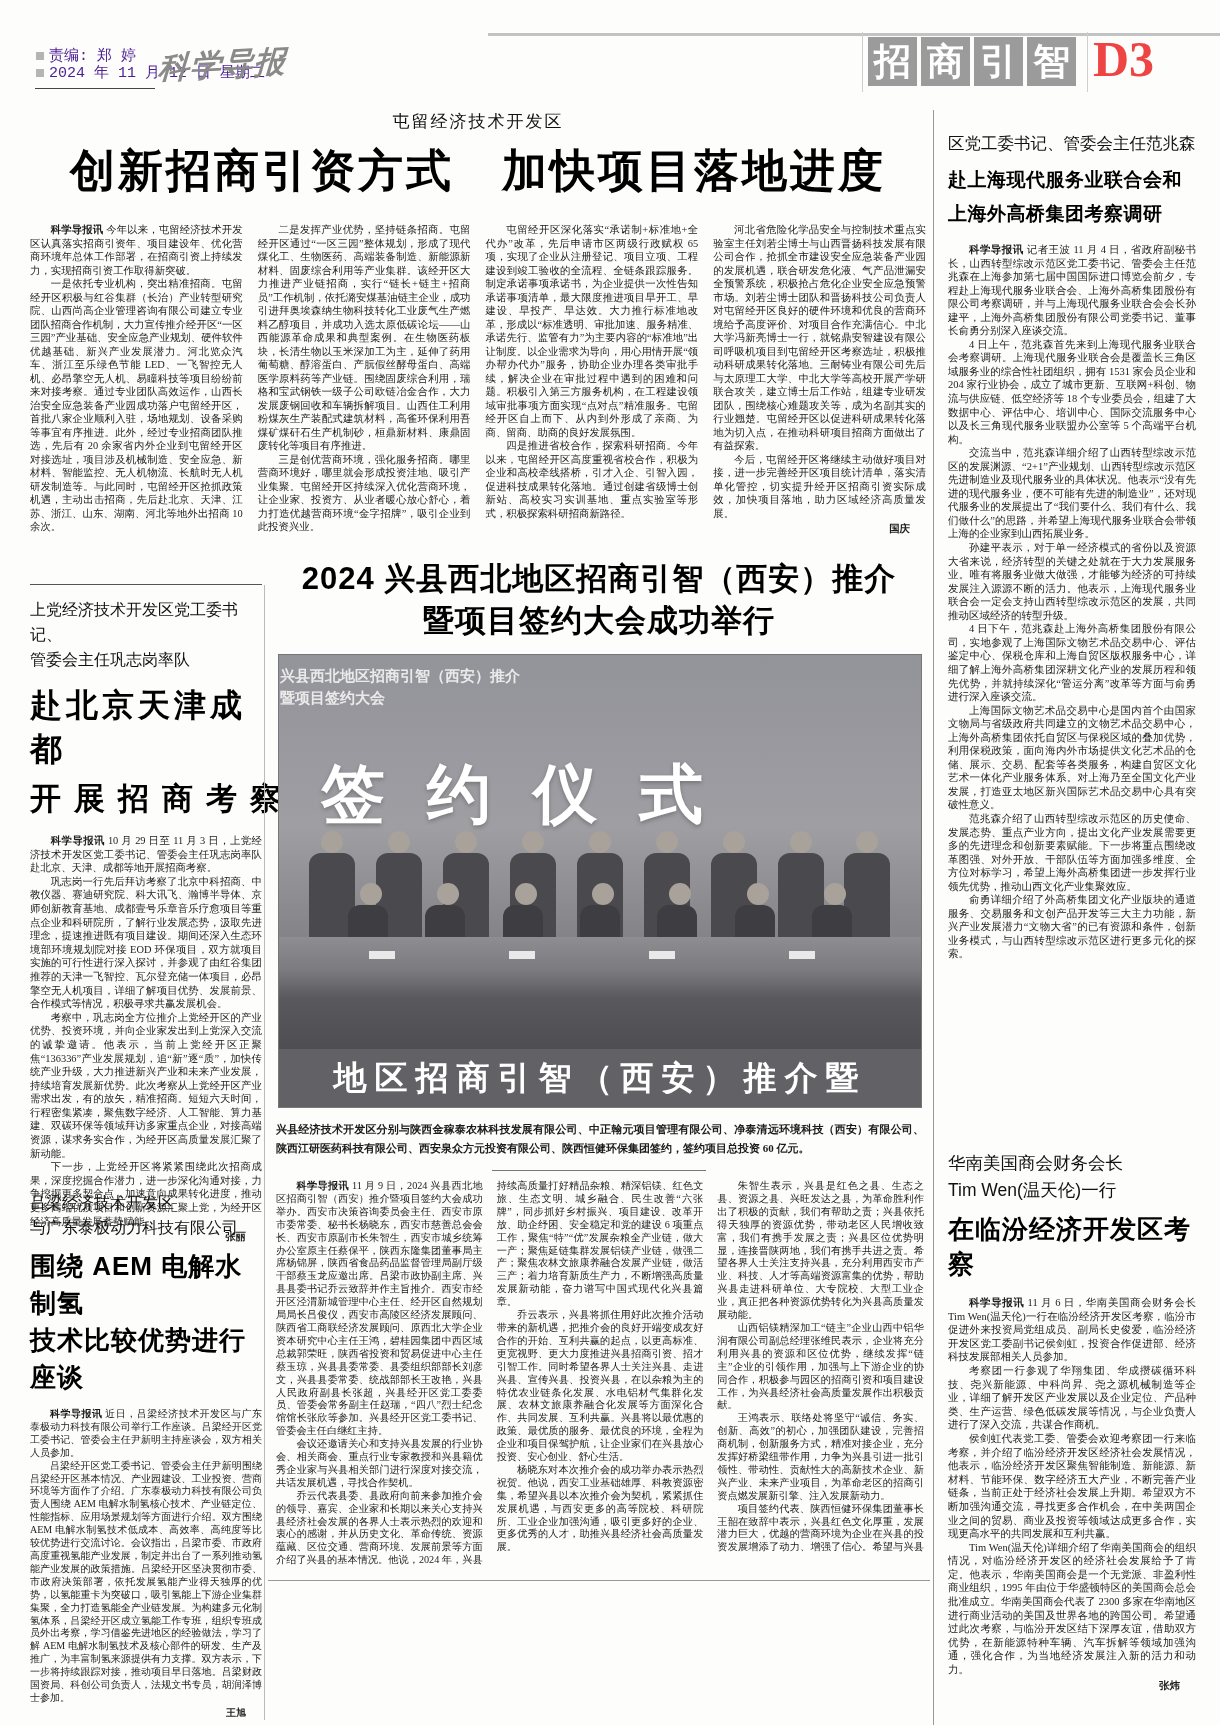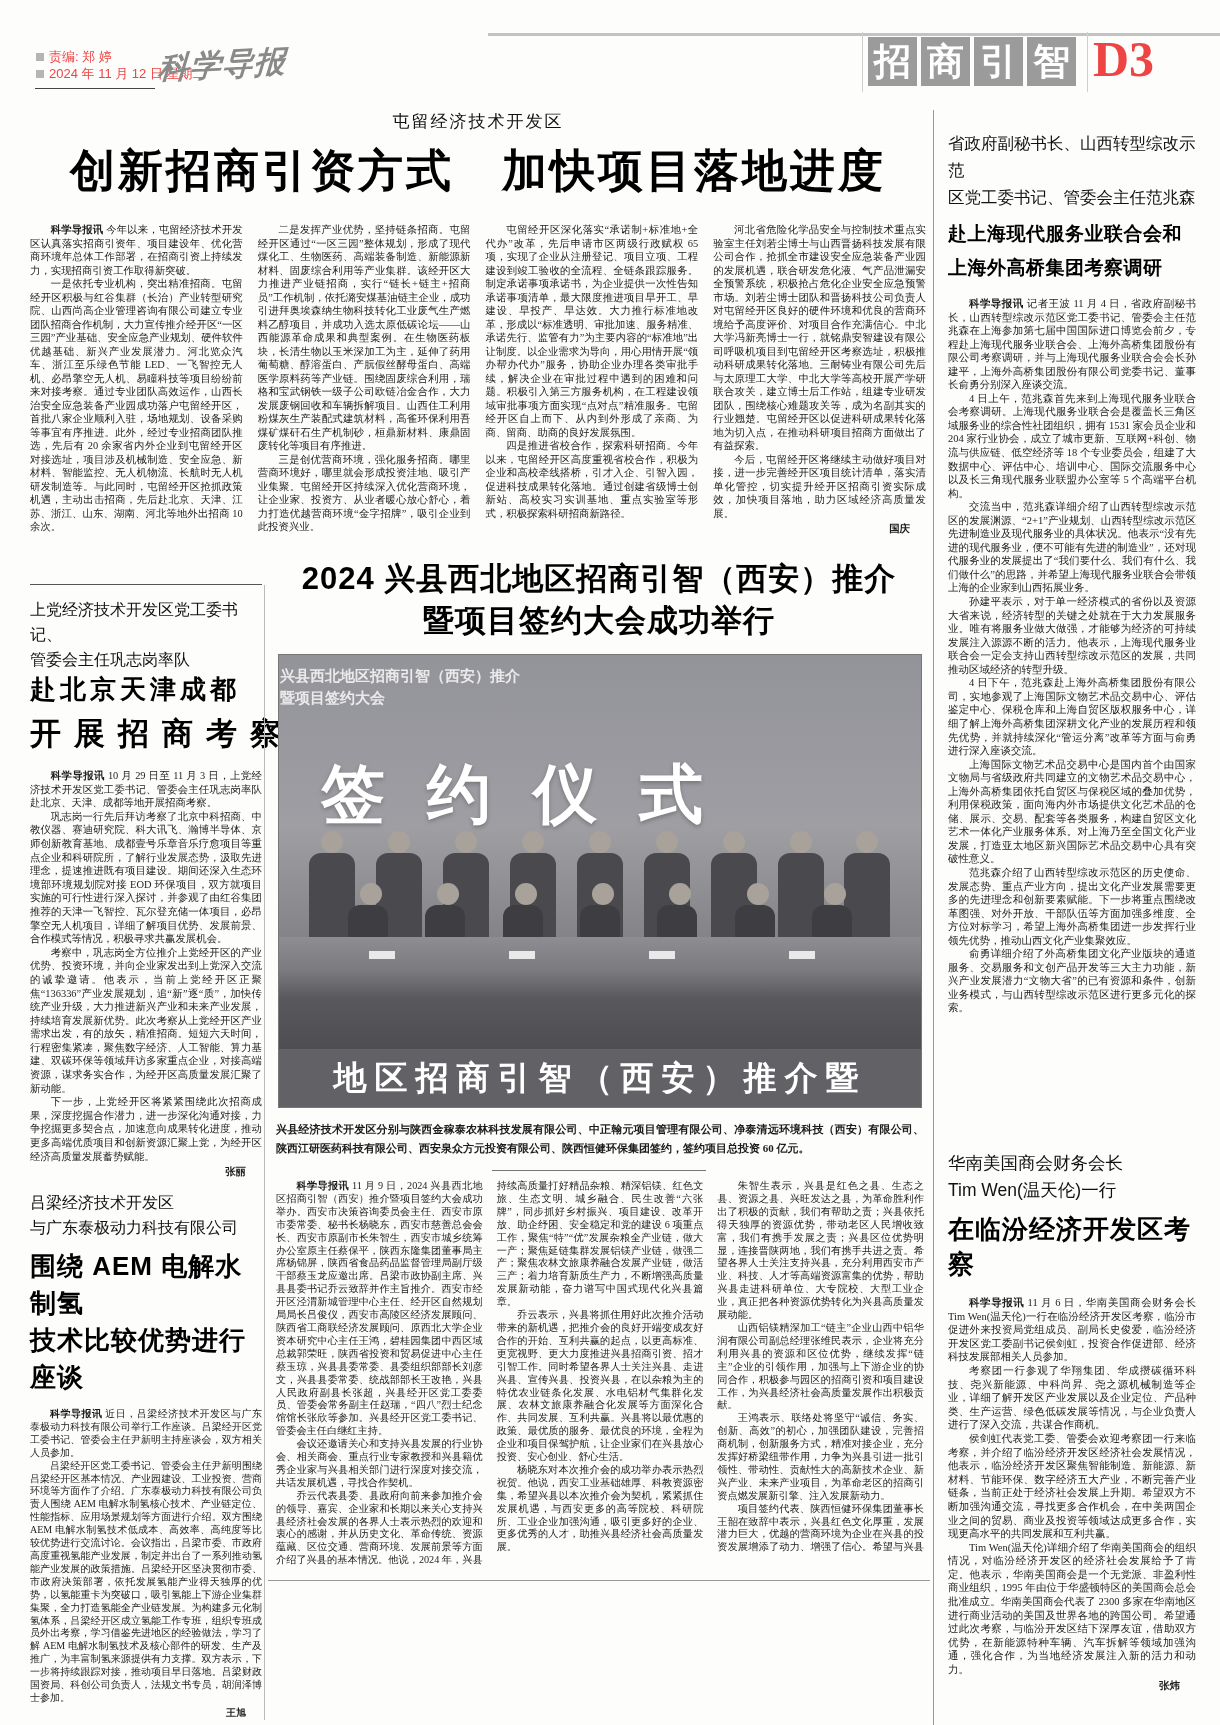--- a/index.html
+++ b/index.html
@@ -1,21 +1,21 @@
 <!DOCTYPE html>
 <html><head>
 <meta charset="utf-8">
 <style>
   html,body{margin:0;padding:0;background:#e8e6e2;}
   .page{position:relative;width:1220px;height:1725px;background:#fdfdfb;margin:0 auto;
         overflow:hidden;font-family:"Liberation Serif",serif;color:#1c1c1c;}
   
   .top-rule{position:absolute;left:488px;top:33px;width:732px;height:3px;background:#c3c3c3;}
-  .editor-block{position:absolute;left:36px;top:48px;font-family:Liberation Sans, sans-serif;
-                font-size:13px;color:#ef4444;line-height:17px;}
+  .editor-block{position:absolute;left:36px;top:48px;font-family:Liberation Mono, monospace;
+                font-size:15px;color:#4c1d95;line-height:17px;}
   .editor-block .bullet{display:inline-block;width:8px;height:8px;background:#b5b5b5;margin-right:5px;}
   .editor-underline{position:absolute;left:35px;top:88px;width:120px;height:1px;background:#444;}
   .masthead{position:absolute;left:158px;top:44px;width:130px;font-family:"DejaVu Serif",serif;
             font-style:italic;font-weight:bold;font-size:31px;color:#8a8a8a;letter-spacing:1px;
             transform:rotate(-3deg) skewX(-6deg);white-space:nowrap;}
   .banner{position:absolute;left:868px;top:37px;display:flex;gap:4px;}
   .banner .bchar{width:49px;height:49px;background:#9b9b9b;color:#fff;font-family:"Liberation Sans",sans-serif;
                  font-weight:bold;font-size:37px;line-height:49px;text-align:center;}
   .banner-rule{position:absolute;top:32px;width:1px;height:60px;background:#cfcfcf;}
   .page-number{position:absolute;left:1093px;top:30px;font-family:"Liberation Serif",serif;
@@ -29,21 +29,21 @@
           font-family:"Liberation Sans",sans-serif;}
   
   .main-art{position:absolute;left:30px;top:110px;width:896px;}
   .main-kicker{text-align:center;font-size:17px;letter-spacing:2px;}
   .main-headline{text-align:center;font-size:45px;letter-spacing:3px;margin-top:8px;white-space:nowrap;}
   .main-body{margin-top:22px;height:318px;column-count:4;column-gap:15px;column-fill:auto;
              font-size:10.4px;line-height:13.5px;overflow:hidden;}
   
   .sd-art{position:absolute;left:30px;top:584px;width:232px;border-top:1px solid #555;padding-top:12px;}
   .sd-kicker{font-size:16px;line-height:25px;}
-  .sd-headline1{font-size:26px;letter-spacing:4px;margin-top:0;}
+  .sd-headline1{font-size:32px;letter-spacing:4px;margin-top:12px;}
   .sd-headline2{font-size:31px;letter-spacing:13px;margin-top:6px;white-space:nowrap;}
   .sd-body{margin-top:14px;font-size:10.4px;line-height:13.6px;}
   .ll-art{position:absolute;left:30px;top:1190px;width:232px;}
   .ll-kicker{font-size:16px;line-height:25px;}
   .ll-headline{font-size:26px;letter-spacing:1px;margin-top:8px;line-height:37px;}
   .ll-body{margin-top:12px;font-size:10px;line-height:12.9px;}
   .left-center-rule{position:absolute;left:264px;top:585px;width:1px;height:1135px;background:#bbb;}
   
   .x-block{position:absolute;left:268px;top:558px;width:662px;height:1022px;border-bottom:1px solid #999;}
   .x-headline{text-align:center;font-size:31px;letter-spacing:1px;line-height:42px;}
@@ -216,21 +216,20 @@
           <p class="para">项目签约代表、陕西恒健环保集团董事长王韶在致辞中表示，兴县红色文化厚重，发展潜力巨大，优越的营商环境为企业在兴县的投资发展增添了动力、增强了信心。希望与兴县继续在光伏、储能、充电桩等新能源新材料领域深化合作、实现共赢。</p>
         </div>
 
     </div>
   </div>
 
   <div class="sidebar">
 
     <div class="sh-art">
       <div class="kicker sh-kicker">
-        <div>省政府副秘书长、山西转型综改示范</div>
         <div>区党工委书记、管委会主任范兆森</div>
       </div>
       <div class="headline sh-headline">
         <div>赴上海现代服务业联合会和</div>
         <div>上海外高桥集团考察调研</div>
       </div>
       <div class="sh-body">
         <div>
             <p class="para"><b>科学导报讯</b> 记者王波 11 月 4 日，省政府副秘书长，山西转型综改示范区党工委书记、管委会主任范兆森在上海参加第七届中国国际进口博览会前夕，专程赴上海现代服务业联合会、上海外高桥集团股份有限公司考察调研，并与上海现代服务业联合会会长孙建平，上海外高桥集团股份有限公司党委书记、董事长俞勇分别深入座谈交流。</p>
             <p class="para">4 日上午，范兆森首先来到上海现代服务业联合会考察调研。上海现代服务业联合会是覆盖长三角区域服务业的综合性社团组织，拥有 1531 家会员企业和 204 家行业协会，成立了城市更新、互联网+科创、物流与供应链、低空经济等 18 个专业委员会，组建了大数据中心、评估中心、培训中心、国际交流服务中心以及长三角现代服务业联盟办公室等 5 个高端平台机构。</p>

